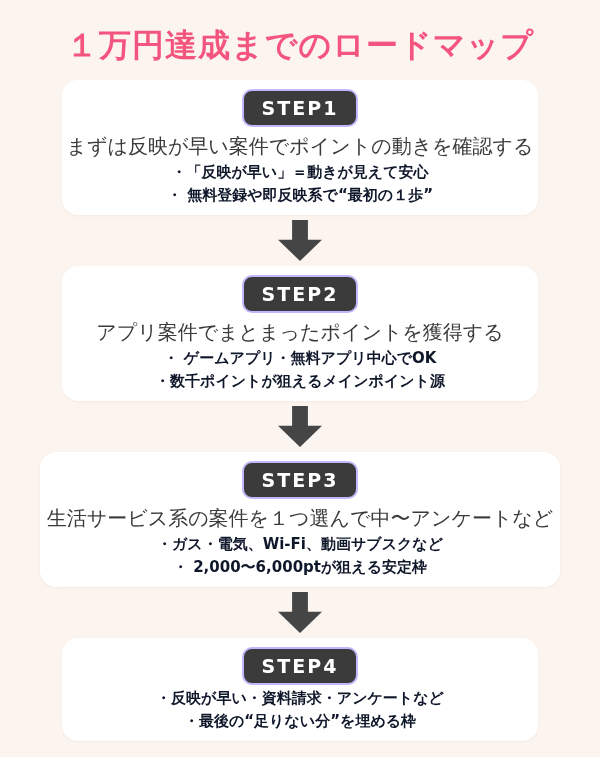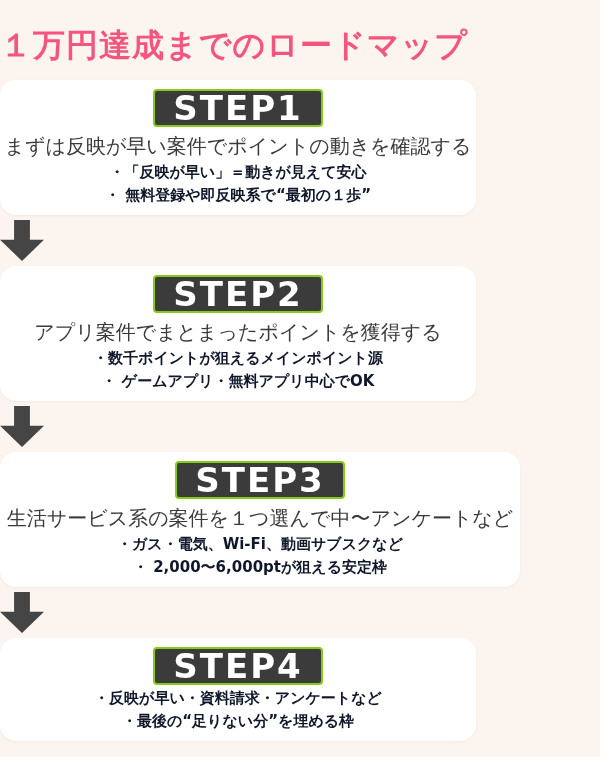--- a/index.html
+++ b/index.html
@@ -11,21 +11,21 @@
     height: 757px;
     background: #fcf4ee;
     overflow: hidden;
     font-family: "DejaVu Sans", "Liberation Sans", sans-serif;
   }
   .page {
     width: 600px;
     height: 659px;
     display: flex;
     flex-direction: column;
-    align-items: flex-start;
+    align-items: center;
   }
   .title {
     margin: 24px 0 14px 0;
     font-size: 32px;
     line-height: 42px;
     font-weight: bold;
     color: #f4557e;
     letter-spacing: 1px;
     text-align: center;
     white-space: nowrap;
@@ -39,24 +39,24 @@
     text-align: center;
     box-shadow: 0 1px 2px rgba(180,150,140,0.10);
     flex: 0 0 auto;
   }
   .card.wide {
     width: 520px;
   }
   .badge {
     display: inline-block;
     background: #3b3b3b;
-    border: 2px solid #84cc16;
-    border-radius: 4px;
+    border: 2px solid #c4b5fd;
+    border-radius: 10px;
     color: #ffffff;
-    font-size: 34px;
+    font-size: 19px;
     line-height: 32px;
     font-weight: bold;
     letter-spacing: 2px;
     padding: 1px 18px;
   }
   .heading {
     margin-top: 6px;
     font-size: 20px;
     line-height: 26px;
     font-weight: normal;
@@ -92,22 +92,22 @@
     <div class="heading">まずは反映が早い案件でポイントの動きを確認する</div>
     <div class="bullet">・「反映が早い」＝動きが見えて安心</div>
     <div class="bullet">・ 無料登録や即反映系で“最初の１歩”</div>
   </section>
 
   <div class="arrow"></div>
 
   <section class="card">
     <div class="badge">STEP2</div>
     <div class="heading">アプリ案件でまとまったポイントを獲得する</div>
+    <div class="bullet">・ ゲームアプリ・無料アプリ中心でOK</div>
     <div class="bullet">・数千ポイントが狙えるメインポイント源</div>
-    <div class="bullet">・ ゲームアプリ・無料アプリ中心でOK</div>
   </section>
 
   <div class="arrow"></div>
 
   <section class="card wide">
     <div class="badge">STEP3</div>
     <div class="heading">生活サービス系の案件を１つ選んで中〜アンケートなど</div>
     <div class="bullet">・ガス・電気、Wi-Fi、動画サブスクなど</div>
     <div class="bullet">・ 2,000〜6,000ptが狙える安定枠</div>
   </section>

